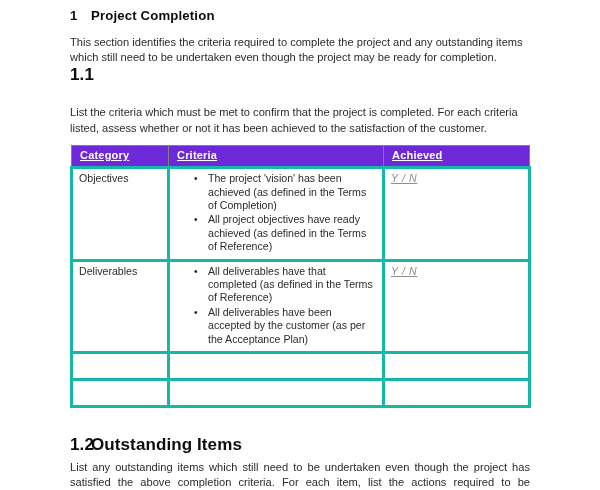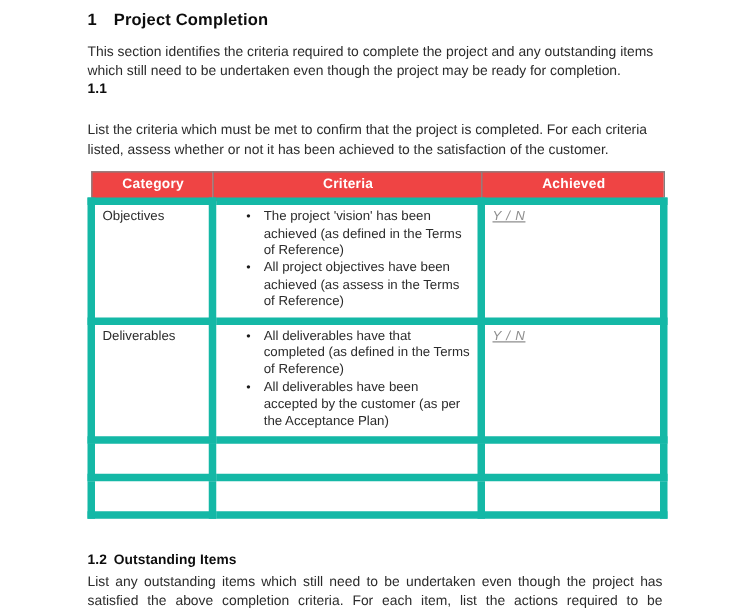--- a/index.html
+++ b/index.html
@@ -33,21 +33,21 @@
     padding-top: 8px;
     margin: 0 0 12px 0;
   }
   .h1 .num {
     width: 21px;
     flex: 0 0 21px;
   }
   .h2 {
     display: flex;
     align-items: baseline;
-    font-size: 11px;
+    font-size: 17px;
     font-weight: bold;
     color: #0d0d0d;
     letter-spacing: 0.1px;
     margin: 0 0 5px 0;
   }
   .h2 .num {
     width: 21px;
     flex: 0 0 21px;
   }
   
@@ -69,36 +69,37 @@
   }
   
   table.doc-table {
     border-collapse: collapse;
     width: 458px;
     table-layout: fixed;
     margin: 0;
   }
   table.doc-table th,
   table.doc-table td {
-    border: 6px solid #14b8a6;
+    border: 3px solid #14b8a6;
     vertical-align: top;
     padding: 3px 6px 4px 6px;
     font-size: 10.6px;
     line-height: 13.4px;
   }
   table.doc-table thead th {
-    background: #ef4444;
+    background: #6d28d9;
     color: #ffffff;
     font-weight: bold;
     font-size: 11px;
     letter-spacing: 0.2px;
     border: 1px solid #808080;
     padding: 3px 6px 4px 8px;
-    text-align: center;
+    text-align: left;
     height: 13px;
+    text-decoration: underline;
   }
   td.cat {
     color: #2b2b2b;
     padding-left: 8px;
   }
   td.crit {
     padding-left: 8px;
   }
   td.ach {
     color: #8e8e8e;
@@ -169,22 +170,22 @@
           <th>Category</th>
           <th>Criteria</th>
           <th>Achieved</th>
         </tr>
       </thead>
       <tbody>
         <tr>
           <td class="cat">Objectives</td>
           <td class="crit">
             <ul class="bullets">
-              <li><span class="dot">•</span><span>The project 'vision' has been achieved (as defined in the Terms of Reference)</span></li>
-              <li><span class="dot">•</span><span>All project objectives have been achieved (as assess in the Terms of Reference)</span></li>
+              <li><span class="dot">•</span><span>The project 'vision' has been achieved (as defined in the Terms of Completion)</span></li>
+              <li><span class="dot">•</span><span>All project objectives have ready achieved (as defined in the Terms of Reference)</span></li>
             </ul>
           </td>
           <td class="ach">Y / N</td>
         </tr>
 
 
         <tr>
           <td class="cat">Deliverables</td>
           <td class="crit">
             <ul class="bullets">

